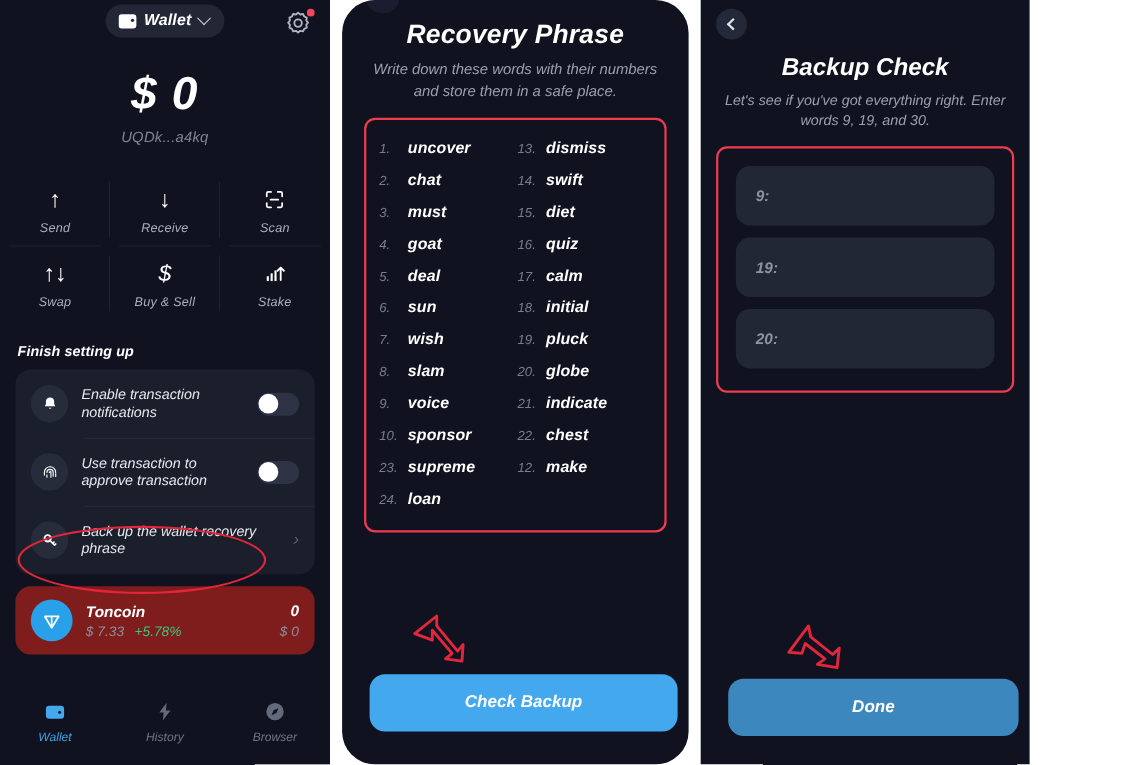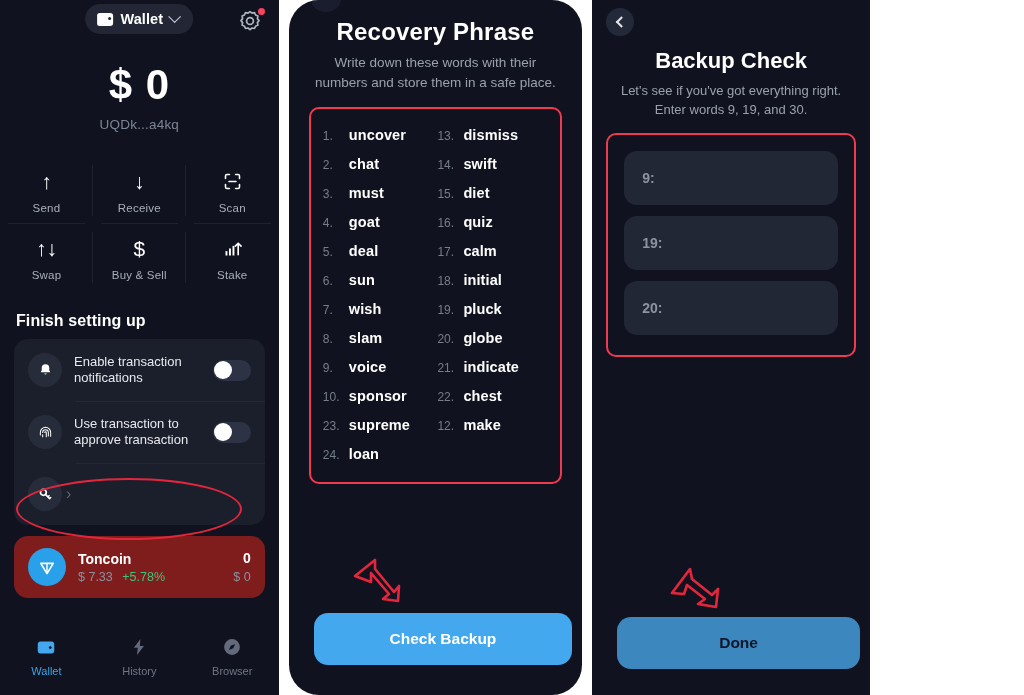--- a/index.html
+++ b/index.html
@@ -2,21 +2,21 @@
 <html><head>
 <meta charset="utf-8">
 <style>
   * { box-sizing: border-box; margin:0; padding:0; }
   html,body{
     width:1024px; height:695px;
     background:#ffffff;
     font-family:"Liberation Sans", sans-serif;
     overflow:hidden;
   }
-  #root{ position:relative; width:870px; height:695px; display:flex; background:#ffffff; }
+  #root{ position:relative; width:936px; height:695px; display:flex; background:#ffffff;font-style:italic; }
 
   
   .panel{ position:relative; background:#10131f; height:695px; overflow:hidden; }
   #panel-wallet  { width:328px; }
   .gap{ width:12px; background:#ffffff; height:695px; }
   #panel-phrase  { width:345px;border-radius:30px; }
   #panel-backup  { width:327px; }
 
   
   .p1-topbar{ position:relative; height:40px; }
@@ -43,21 +43,21 @@
   .balance .addr{ color:#7e8596; font-size:13.5px; margin-top:11px; letter-spacing:.2px;}
 
   .actions{ margin-top:25px; display:grid; grid-template-columns:repeat(3,1fr); }
   .act{ padding:11px 0 10px; text-align:center; position:relative; }
   .act .glyph{ height:27px; display:flex; align-items:center; justify-content:center;
      color:#ffffff; font-size:21px; line-height:1; font-weight:400; }
   .act .cap{ color:#a8aeba; font-size:11.5px; margin-top:7px; letter-spacing:.2px;}
   .act.bdr-r:after{ content:""; position:absolute; right:0; top:8px; bottom:8px; width:1px; background:#1d2130; }
   .act.bdr-b:before{ content:""; position:absolute; left:8px; right:8px; bottom:0; height:1px; background:#1d2130; }
 
-  .sect-title{ color:#ffffff; font-size:16px; font-weight:700; margin:21px 0 9px 16px; letter-spacing:.1px;}
+  .sect-title{ color:#ffffff; font-size:13px; font-weight:700; margin:21px 0 9px 16px; letter-spacing:.1px;}
 
   .card{ margin:0 14px; background:#1b1f2c; border-radius:14px; overflow:hidden; }
   .srow{ display:flex; align-items:center; padding:13px 14px; position:relative; min-height:62px;}
   .srow + .srow:before{ content:""; position:absolute; left:62px; right:0; top:0; height:1px; background:#232838; }
   .sicon{ width:34px; height:34px; min-width:34px; border-radius:50%; background:#272c3b;
      display:flex; align-items:center; justify-content:center; color:#ffffff; font-size:16px; }
   .stext{ flex:1; color:#e7e9ee; font-size:13px; line-height:16.5px; margin-left:12px; padding-right:8px;}
   .toggle{ width:38px; height:21px; border-radius:11px; background:#2d3244; position:relative; }
   .toggle b{ position:absolute; left:1.5px; top:1.5px; width:18px; height:18px; border-radius:50%; background:#ffffff; }
   .chev-r{ color:#5d6372; font-size:16px; padding-left:4px; }
@@ -92,21 +92,21 @@
   .words-hl{ margin:14px 20px 0; }
   .words{ display:grid; grid-template-columns:1fr 1fr; padding:14px 8px 16px 12px; row-gap:5px; }
   .wrow{ display:flex; align-items:baseline; padding:4px 0; }
   .wnum{ color:#777d8c; font-size:12px; width:26px; text-align:left; }
   .wword{ color:#ffffff; font-size:14.5px; font-weight:600; letter-spacing:.1px;}
 
   .arrow-red{ position:absolute; }
   .cta{ position:absolute; left:25px; right:10px; border-radius:14px; text-align:center;
      font-size:15.5px; font-weight:700; padding:17px 0; }
   .cta-primary{ background:#44a8ef; color:#ffffff; }
-  .cta-disabled{ background:#3c87bd; color:#0f172a; }
+  .cta-disabled{ background:#3c87bd; color:#ffffff; }
 
   
   .back-btn{ position:absolute; left:14px; top:8px; width:28px; height:28px; border-radius:50%;
      background:#242939; display:flex; align-items:center; justify-content:center; }
   .chev-l{ width:8px; height:8px; border-left:2px solid #e2e5ec; border-bottom:2px solid #e2e5ec;
      transform:rotate(45deg) translate(1px,-1px); }
   .p3-title{ color:#ffffff; font-size:22px; font-weight:700; text-align:center; margin-top:48px; }
   .p3-sub{ color:#9aa0ad; font-size:13px; text-align:center; line-height:19px; margin:7px 16px 0; }
   .inputs-hl{ margin:14px 14px 0; padding:16px 16px 20px; }
   .infield{ background:#222736; border-radius:13px; height:54px; display:flex; align-items:center;
@@ -221,20 +221,21 @@
           </div>
       </div>
 
       <div class="srow">
         <div class="sicon">
           <svg viewBox="0 0 24 24" width="17" height="17">
             <circle cx="9" cy="9" r="4.1" fill="none" stroke="#ffffff" stroke-width="2.4"></circle>
             <path d="M11.8 11.8l6 6M15.4 15.4l1.6-1.6M17.8 17.8l1.5-1.5" stroke="#ffffff" stroke-width="2.2" stroke-linecap="round"></path>
           </svg>
         </div>
+        <div class="stext">Back up the wallet recovery phrase</div>
         <div class="chev-r">›</div>
       </div>
     </div>
 
     <div style="position:absolute;left:16px;top:478px;width:226px;height:62px;border:2.6px solid #e4263c;border-radius:50%;pointer-events:none;"></div>
 
     <div class="asset-card">
       <div class="ton-logo">
         <svg viewBox="0 0 24 24" width="22" height="22">
           <path d="M5.2 8.1h13.6L12 19.2 5.2 8.1z" fill="none" stroke="#ffffff" stroke-width="1.8" stroke-linejoin="round"></path>

